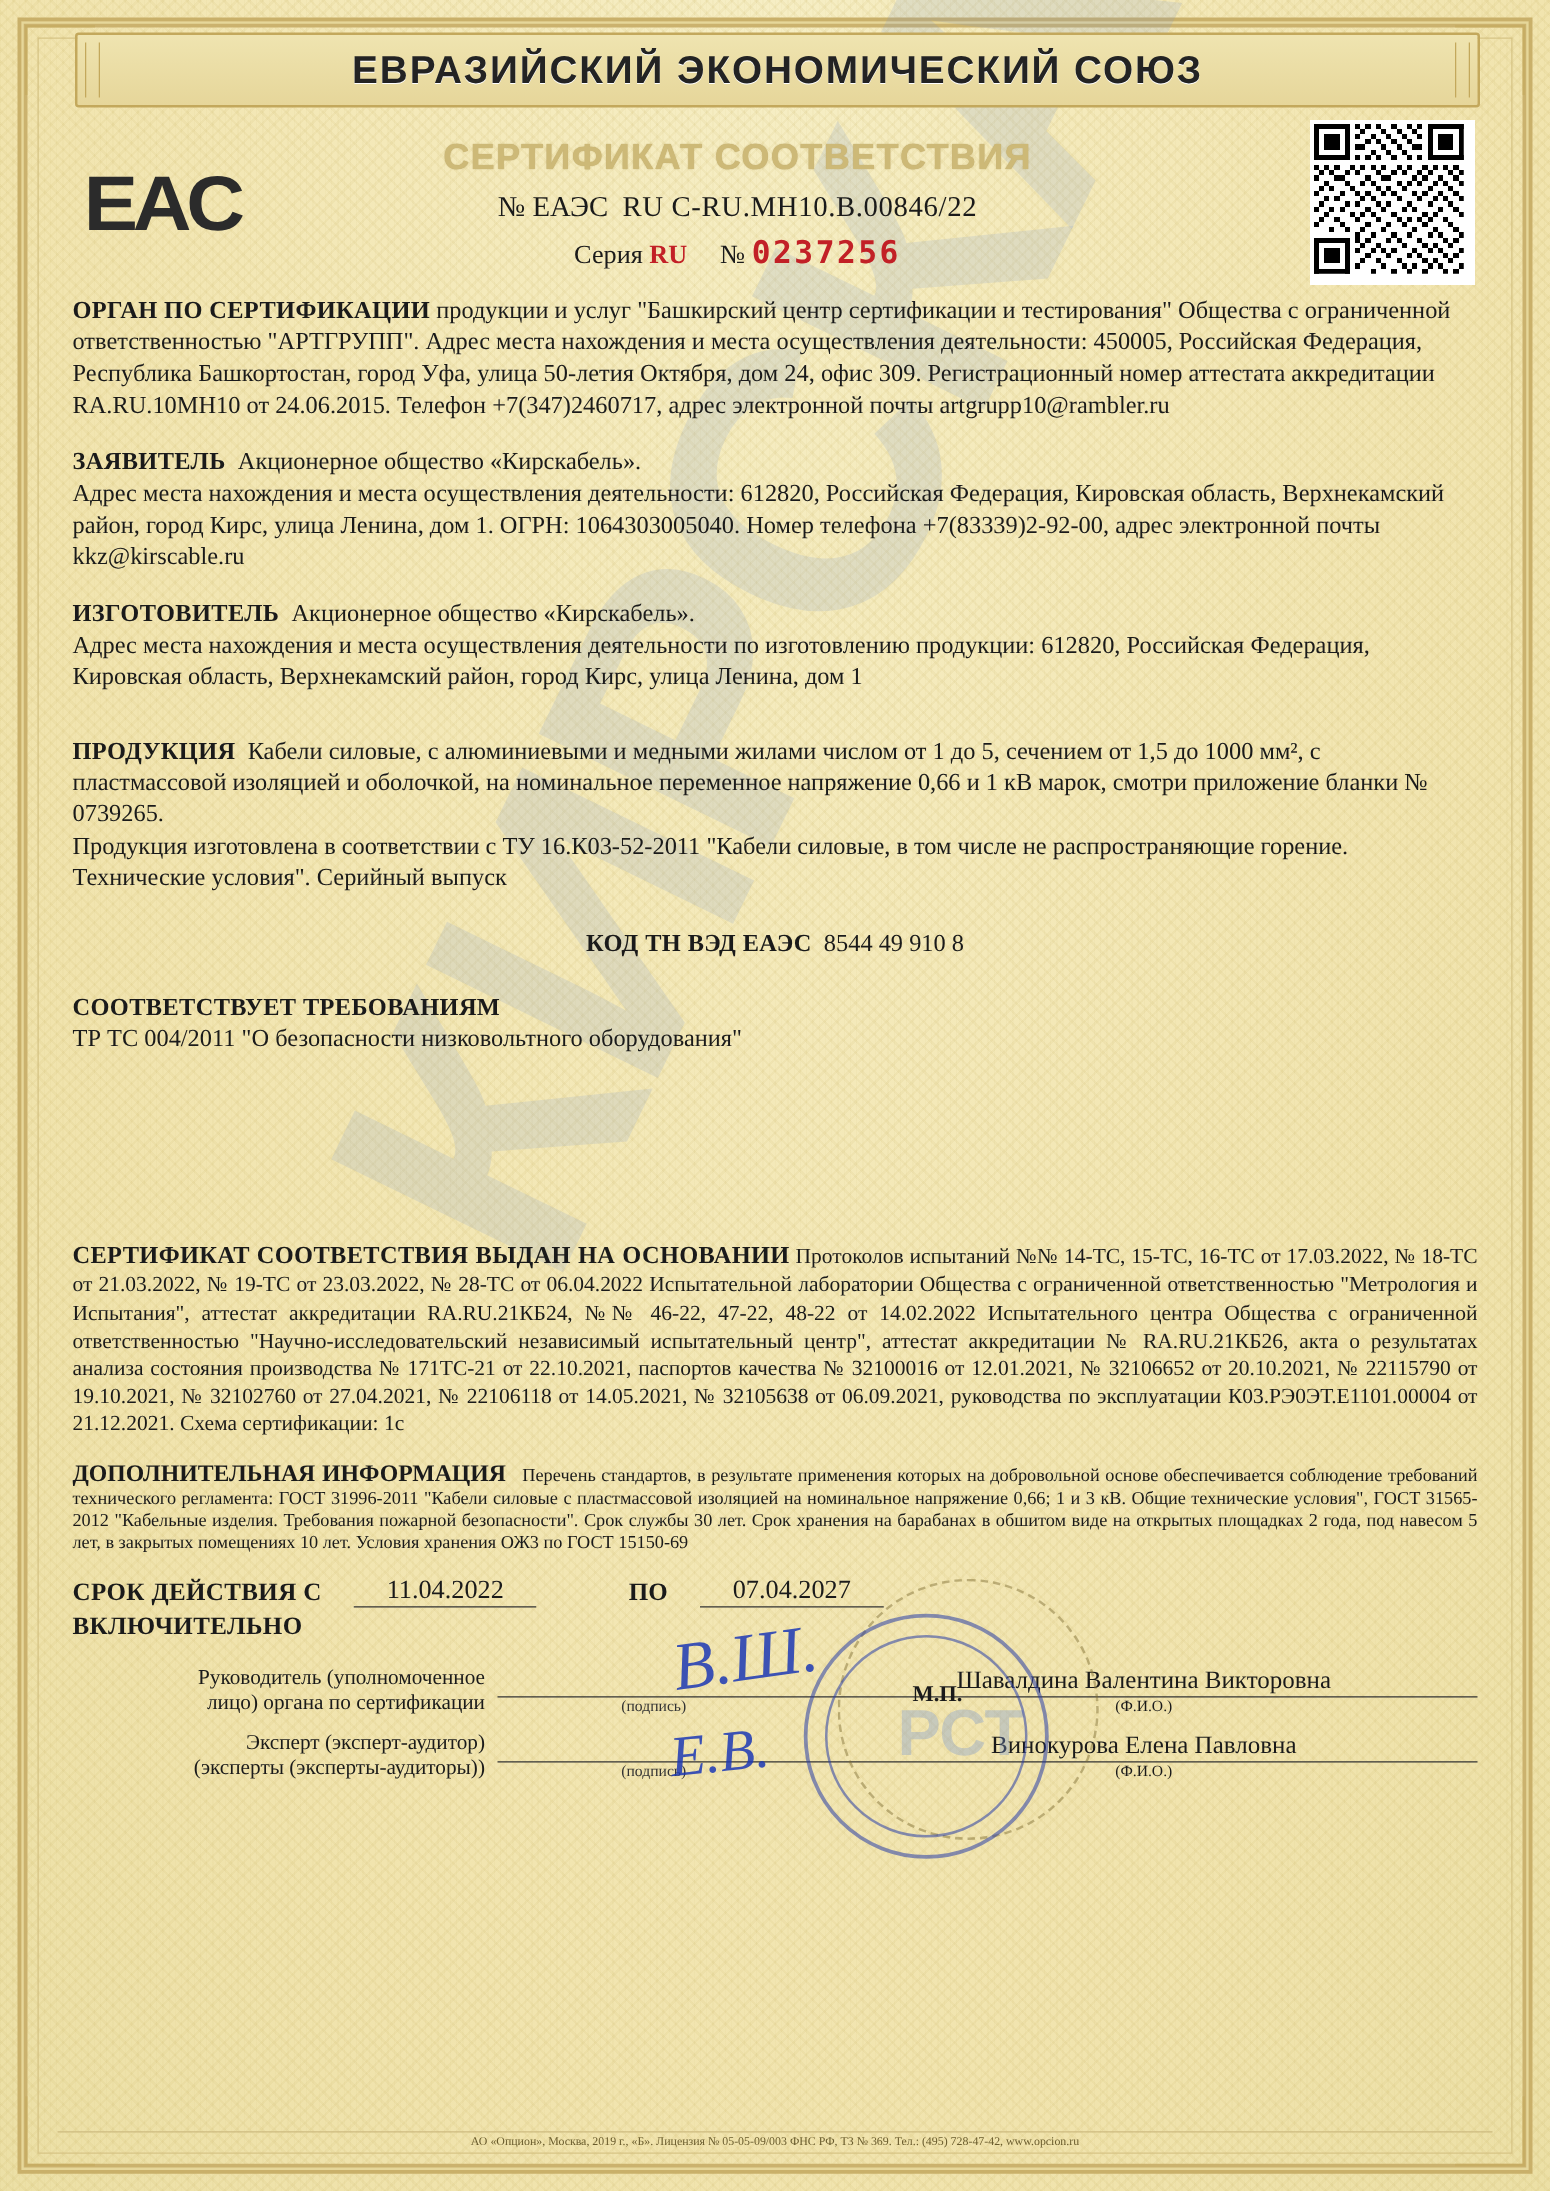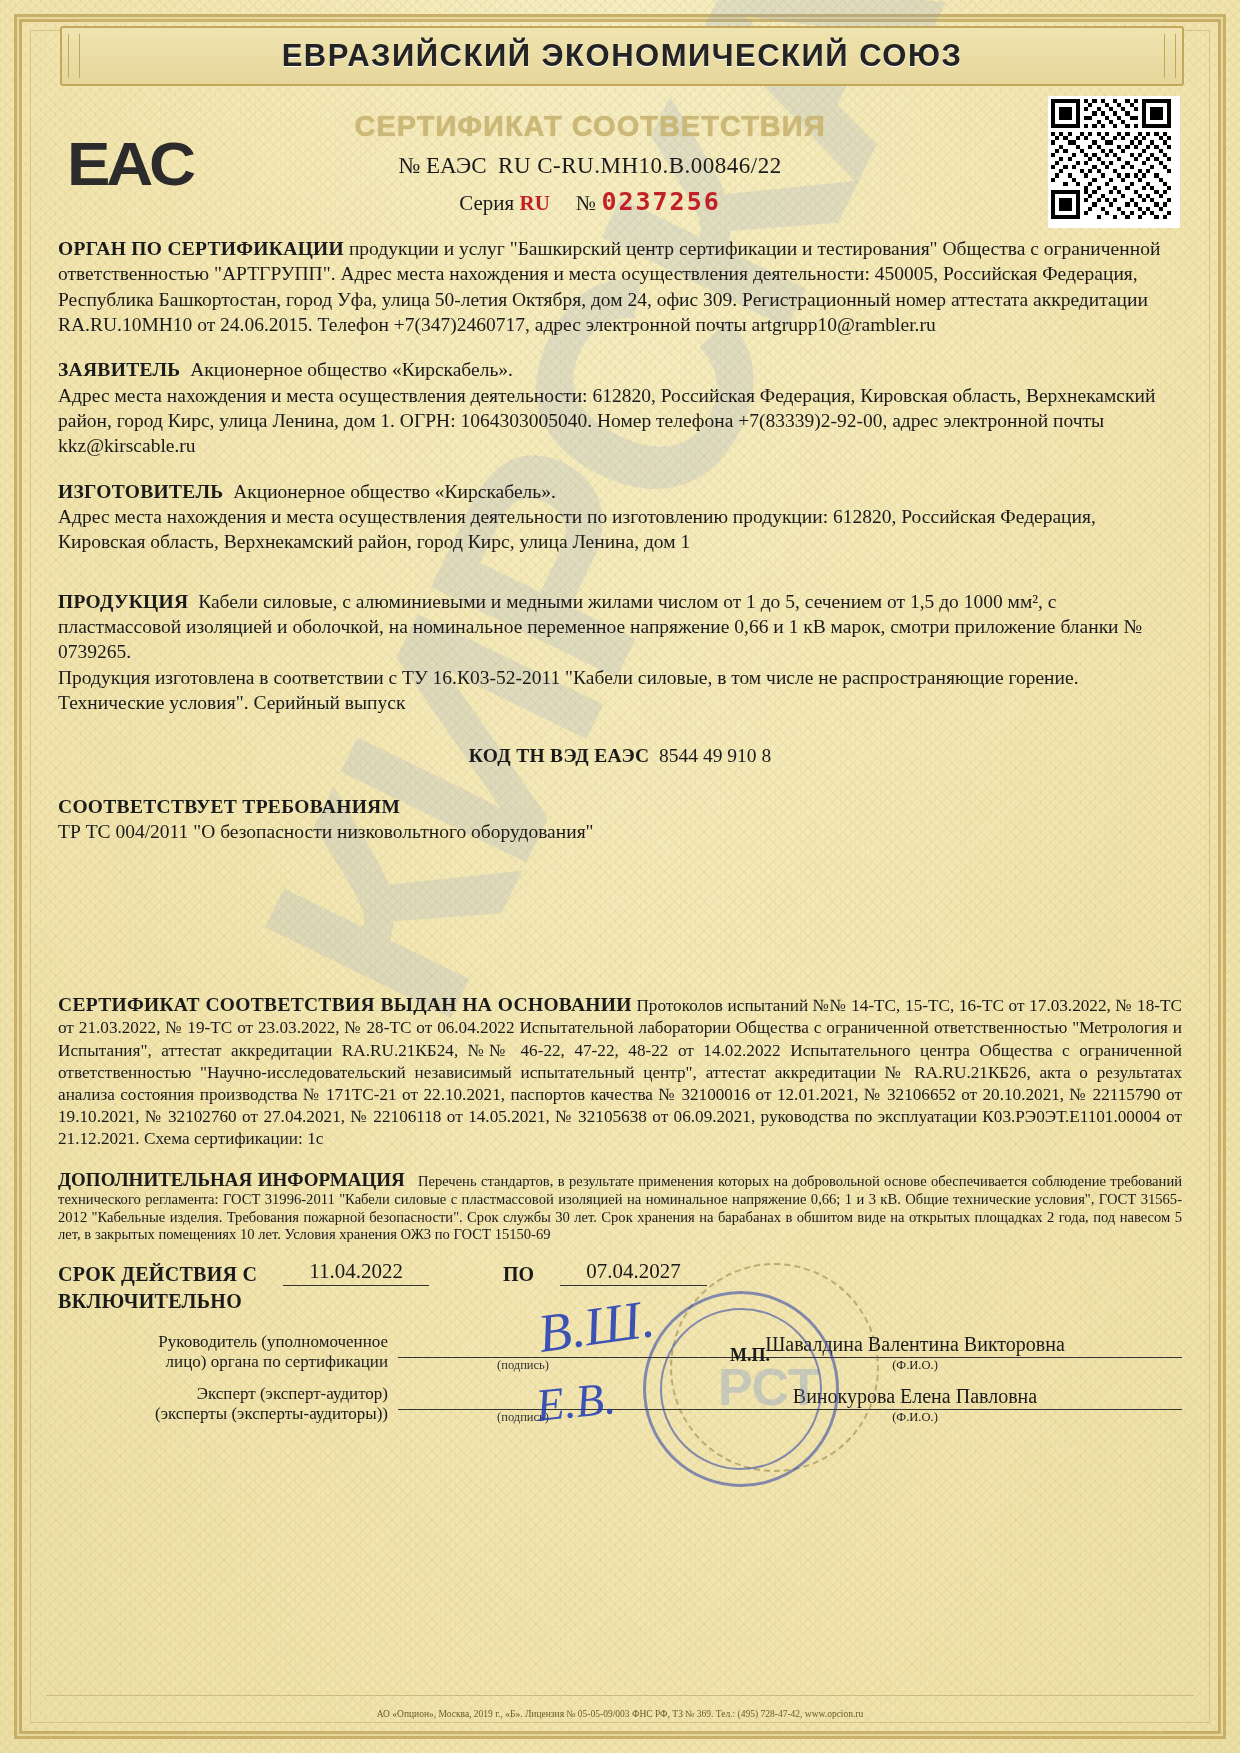--- a/index.html
+++ b/index.html
@@ -175,21 +175,21 @@
   }
   .rst{
     position:absolute;left:660px;top:26px;
     font-family:"Liberation Sans",sans-serif;font-weight:bold;font-size:52px;
     color:rgba(120,150,205,.35);z-index:4;
   }
 
   .footer-strip{
     position:absolute;left:46px;right:46px;bottom:34px;
     text-align:center;font-size:9.5px;color:#6a5c2d;
-    border-top:1px solid #cdbb80;padding-top:13px;
+    border-top:1px solid #cdbb80;padding-top:3px;
     z-index:6;
   }
 </style>
 </head>
 <body>
 
 <div class="page">
 
   <div class="frame-outer"></div>
   <div class="frame-inner"></div>

